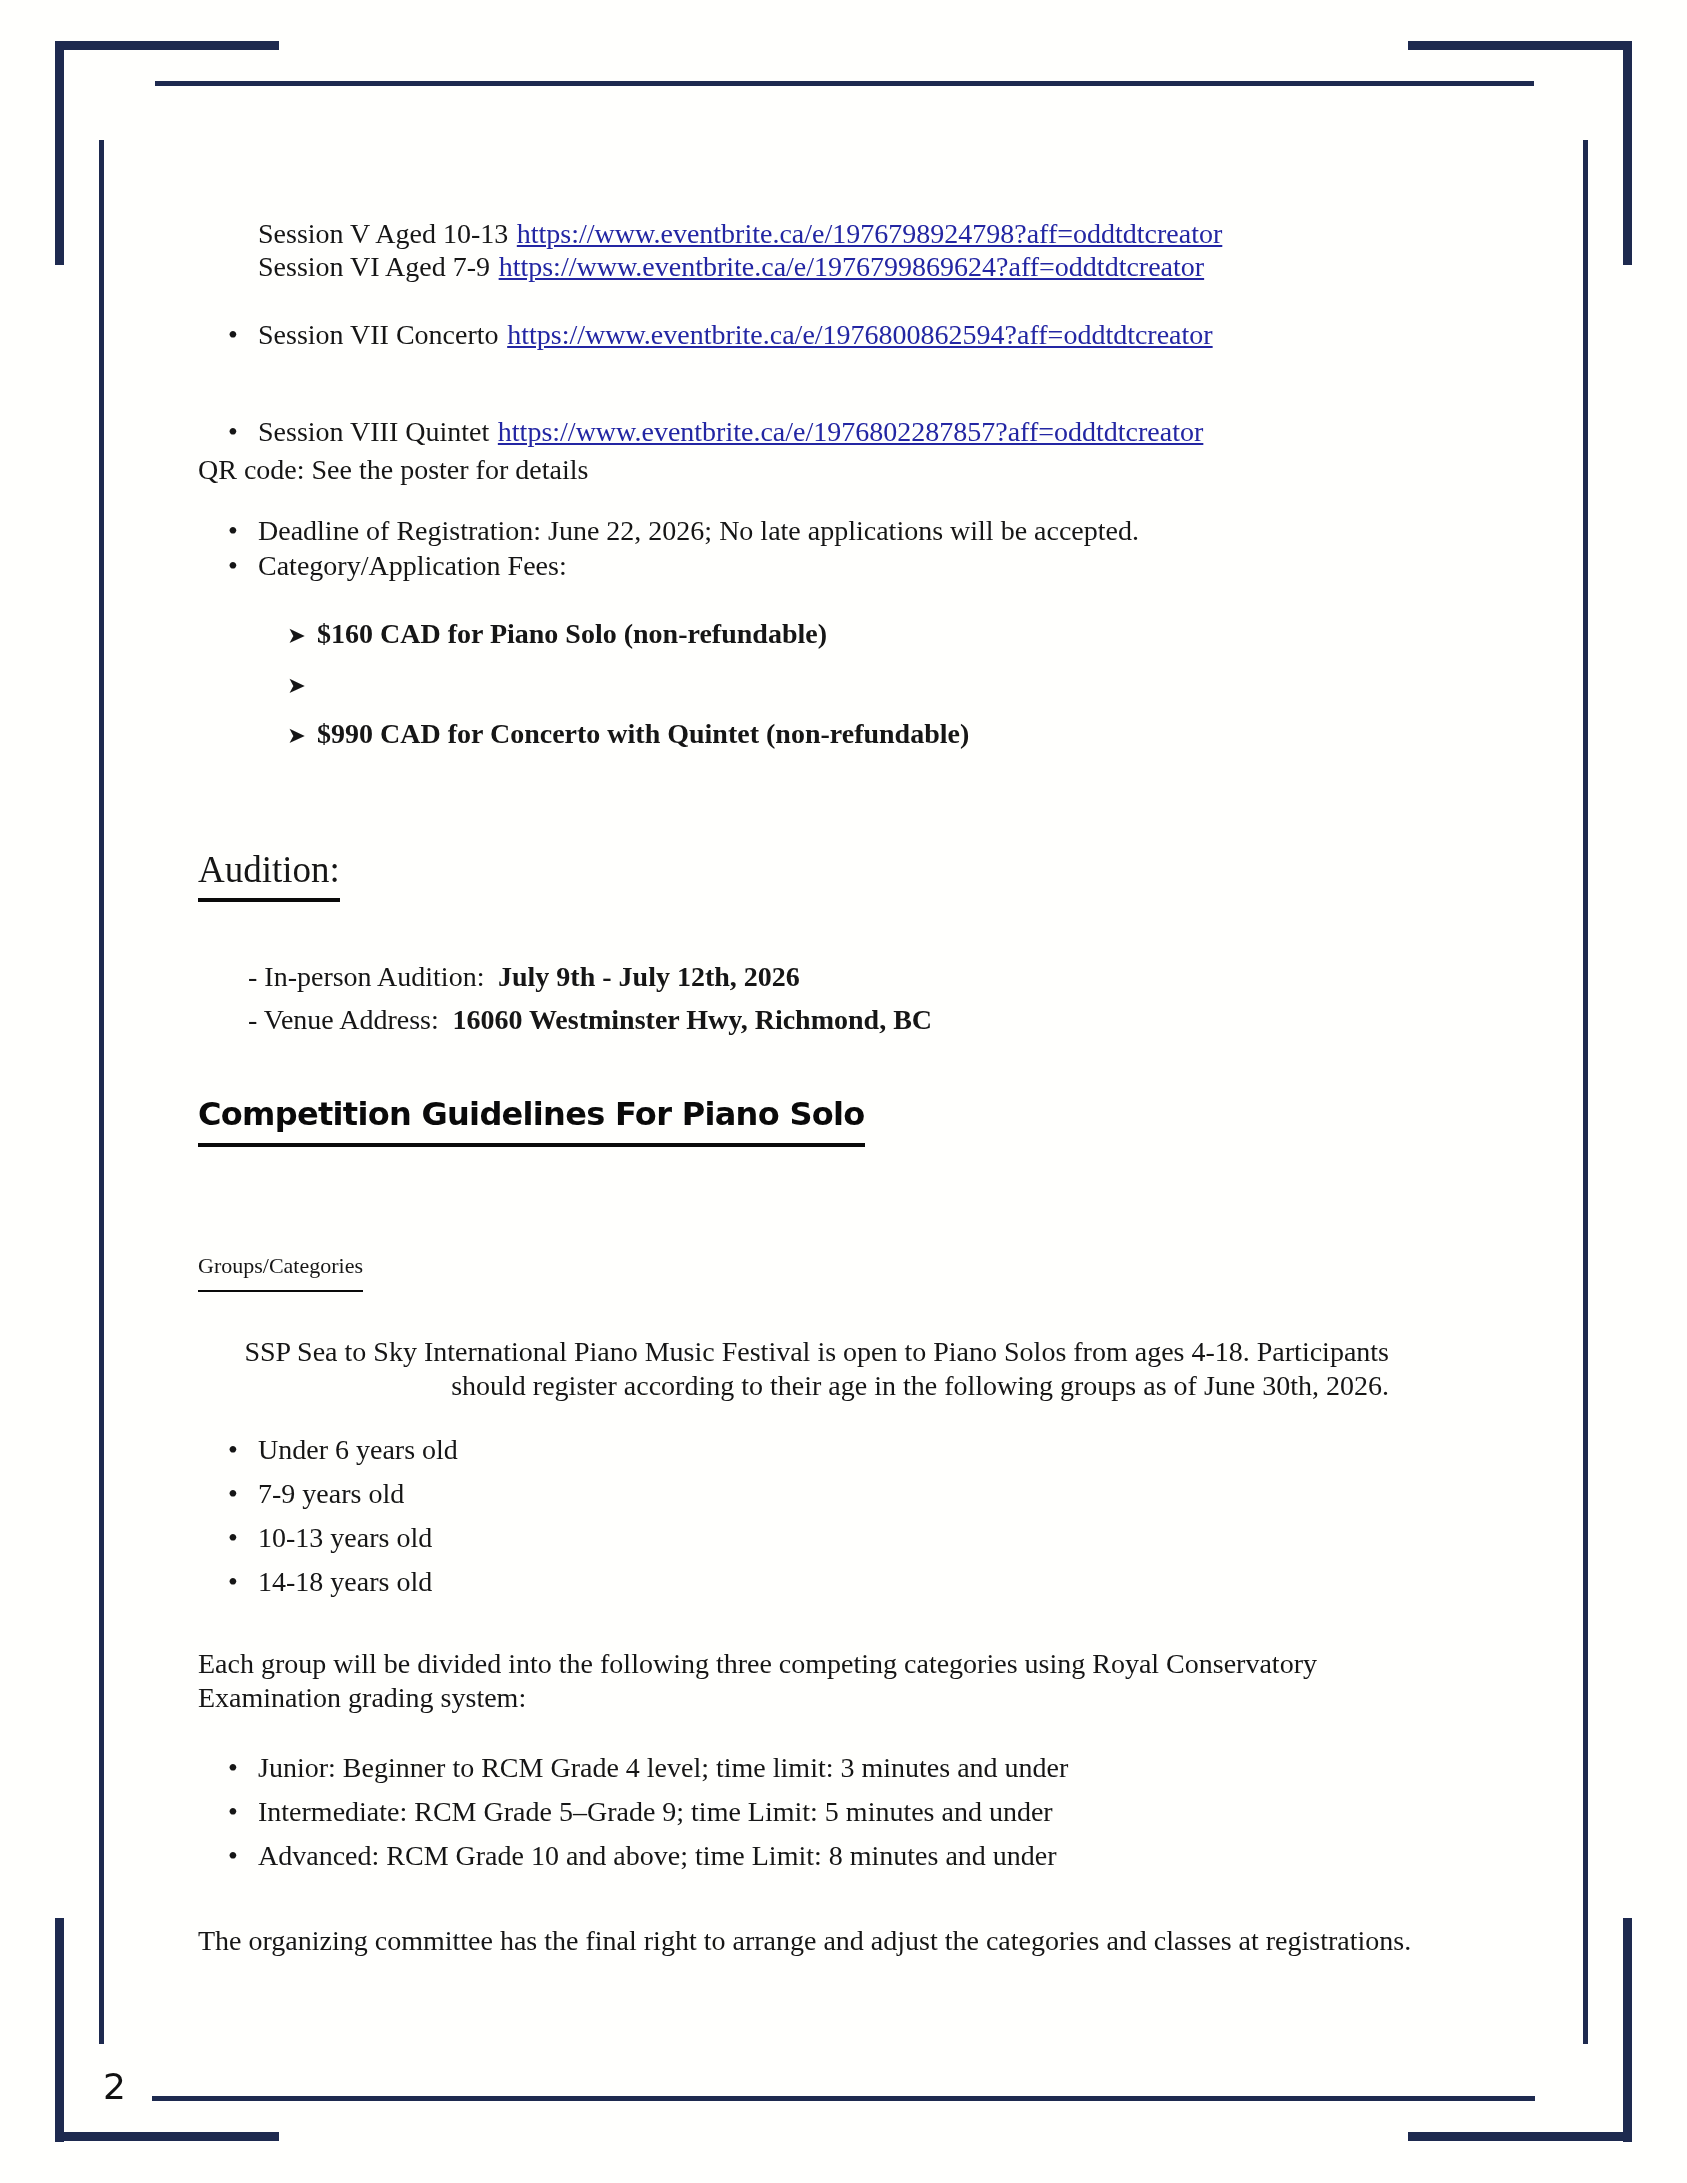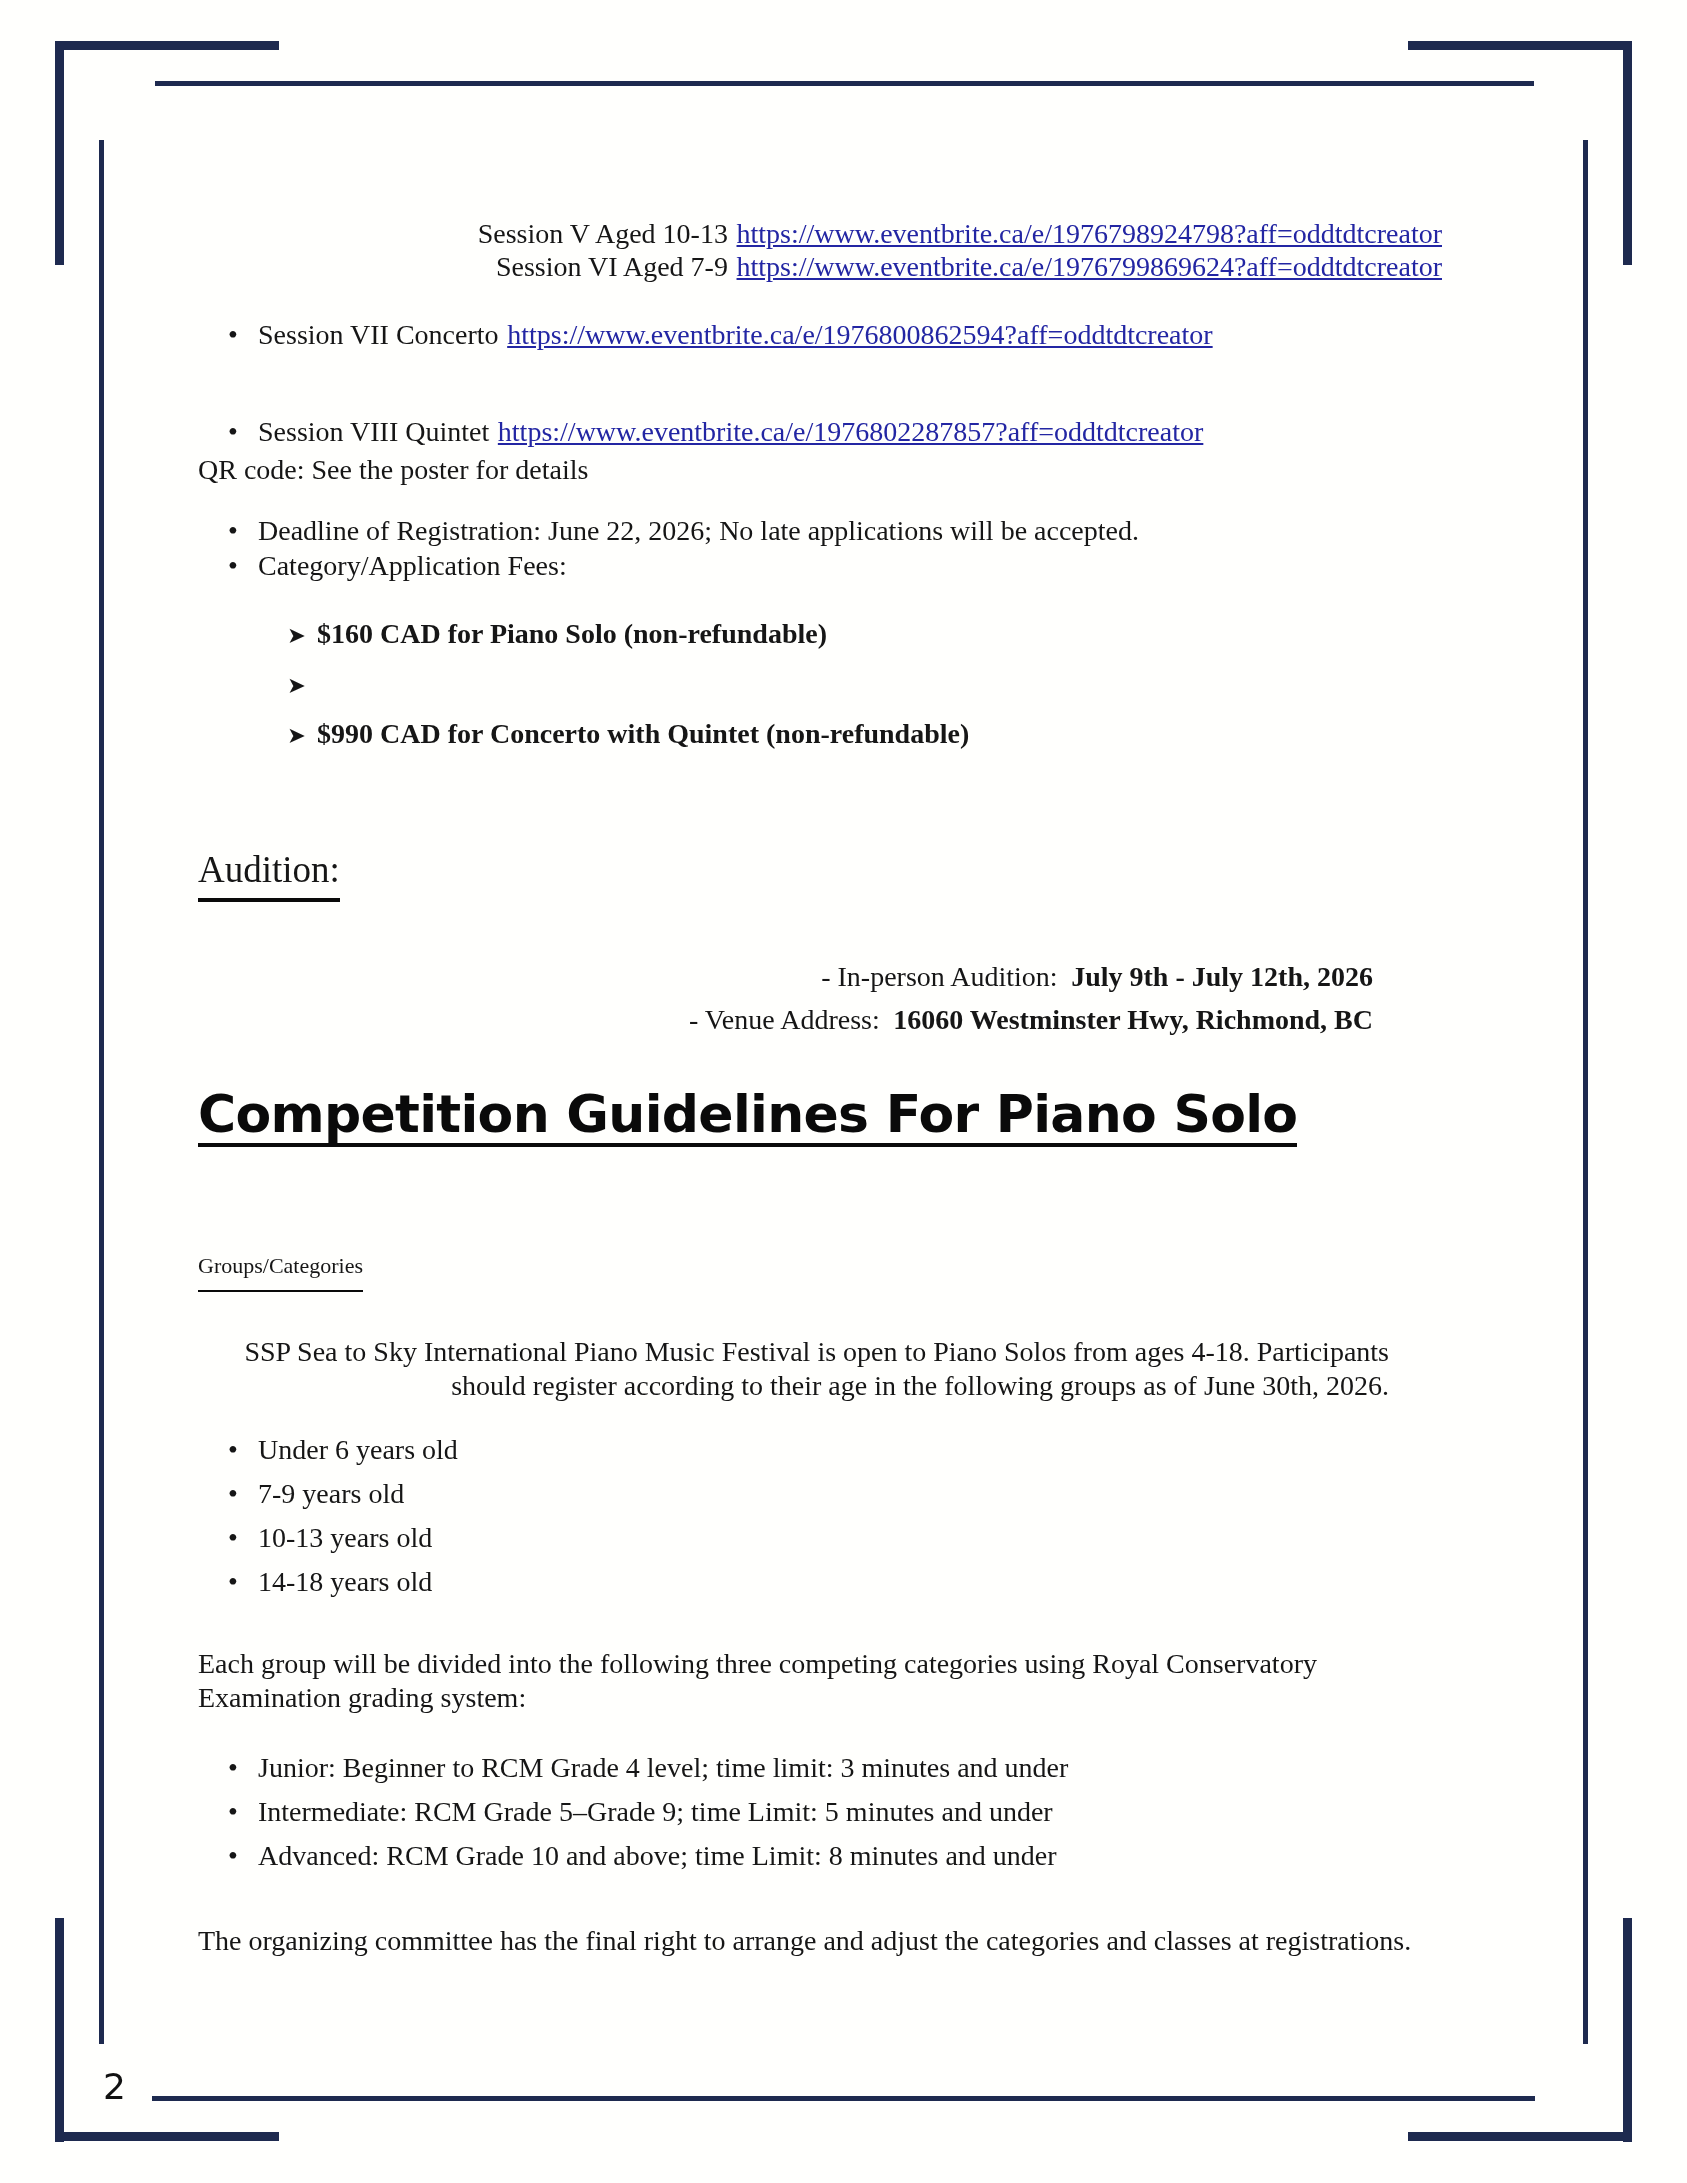--- a/index.html
+++ b/index.html
@@ -19,21 +19,21 @@
   .bl-v{left:55px;top:1918px;width:9.3px;height:224px;}
   .br-h{left:1408px;top:2132px;width:224px;height:9.3px;}
   .br-v{left:1623px;top:1918px;width:9.3px;height:224px;}
   .thin-top{left:155px;top:81px;width:1379px;height:4.6px;}
   .thin-bottom{left:152px;top:2096px;width:1383px;height:4.6px;}
   .thin-left{left:99px;top:140px;width:4.6px;height:1904px;}
   .thin-right{left:1583px;top:140px;width:4.6px;height:1904px;}
 
   
   .block{position:absolute;left:198px;width:1244px;}
-  .line{line-height:33px;white-space:nowrap;text-align:right;}
+  .line{line-height:33px;white-space:nowrap;}
   a.link{color:#2326a3;text-decoration:underline;margin-left:8.6px;cursor:pointer;}
   .bullet-row{position:relative;padding-left:60px;line-height:33px;white-space:nowrap;}
   .bullet-row .dot{position:absolute;left:30px;top:0;}
 
   #sessions-continued{top:217px;left:258px;width:1184px;}
   #session-vii{top:318px;}
   #session-viii{top:382px;}
   #qr-note{top:453px;line-height:33px;}
   #reg-bullets{top:513px;}
   #reg-bullets .bullet-row{line-height:35px;}
@@ -41,21 +41,21 @@
   .fee-row{position:relative;padding-left:119px;height:50px;line-height:33px;
            font-weight:700;white-space:nowrap;}
   .fee-row .arrow{position:absolute;left:89px;top:2px;font-weight:400;
                   font-family:"DejaVu Sans",sans-serif;font-size:22.5px;}
   #audition-heading{top:847px;font-size:37px;line-height:45px;}
   #audition-heading .u{display:inline-block;border-bottom:4px solid #0a0a0a;padding-bottom:6px;}
   #audition-items{top:955px;left:248px;width:1125px;}
   #audition-items .line{line-height:43px;}
   .bold{font-weight:700;margin-left:6.6px;}
   #main-heading{top:1088px;font-family:"DejaVu Sans",sans-serif;font-weight:700;
-                font-size:52px;line-height:53px;letter-spacing:-0.7px;color:#0a0a0a;}
+                font-size:32px;line-height:53px;letter-spacing:-0.7px;color:#0a0a0a;}
   #main-heading .u{display:inline-block;border-bottom:4.6px solid #0a0a0a;padding-bottom:2px;}
   #groups-heading{top:1245px;font-size:22px;line-height:42px;}
   #groups-heading .u{display:inline-block;border-bottom:2.6px solid #0a0a0a;padding-bottom:3.3px;}
   .para{line-height:34px;}
   #ssp-para{top:1335px;width:1191px;text-align:right;}
   #age-list{top:1433px;}
   #age-list .bullet-row{height:44px;}
   #eachgroup-para{top:1647px;width:1191px;}
   #cat-list{top:1751px;}
   #cat-list .bullet-row{height:44px;}

